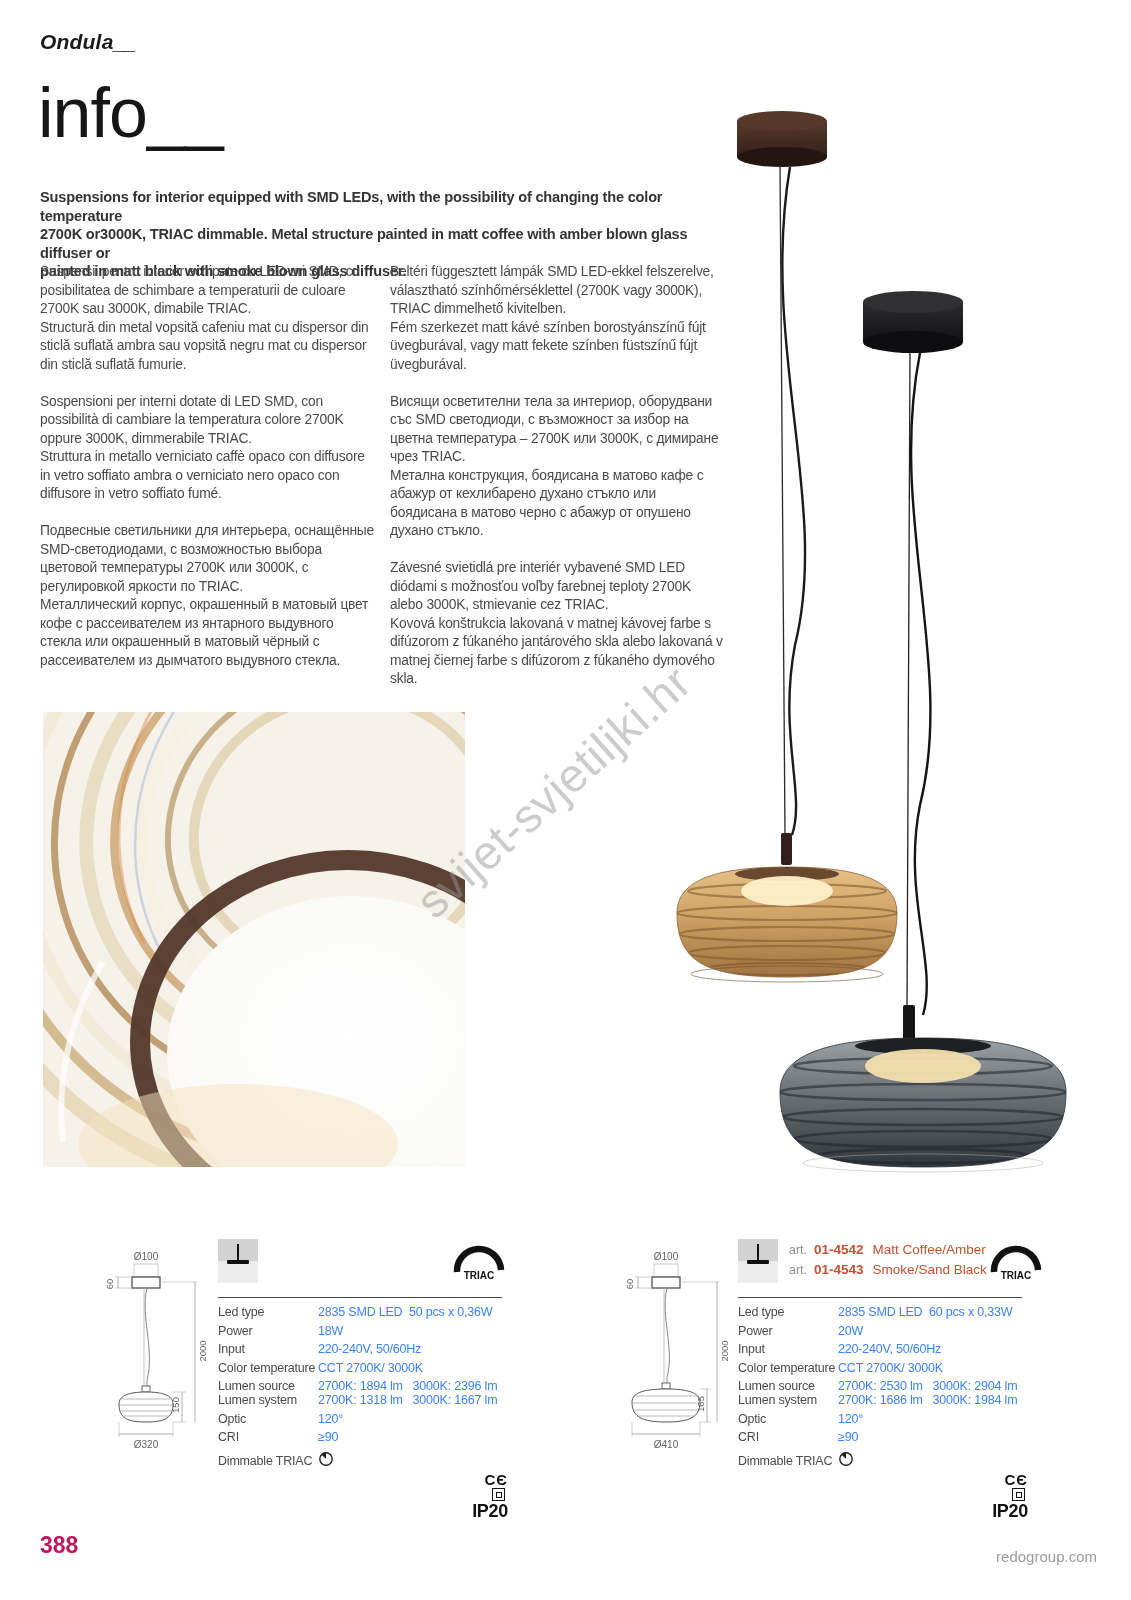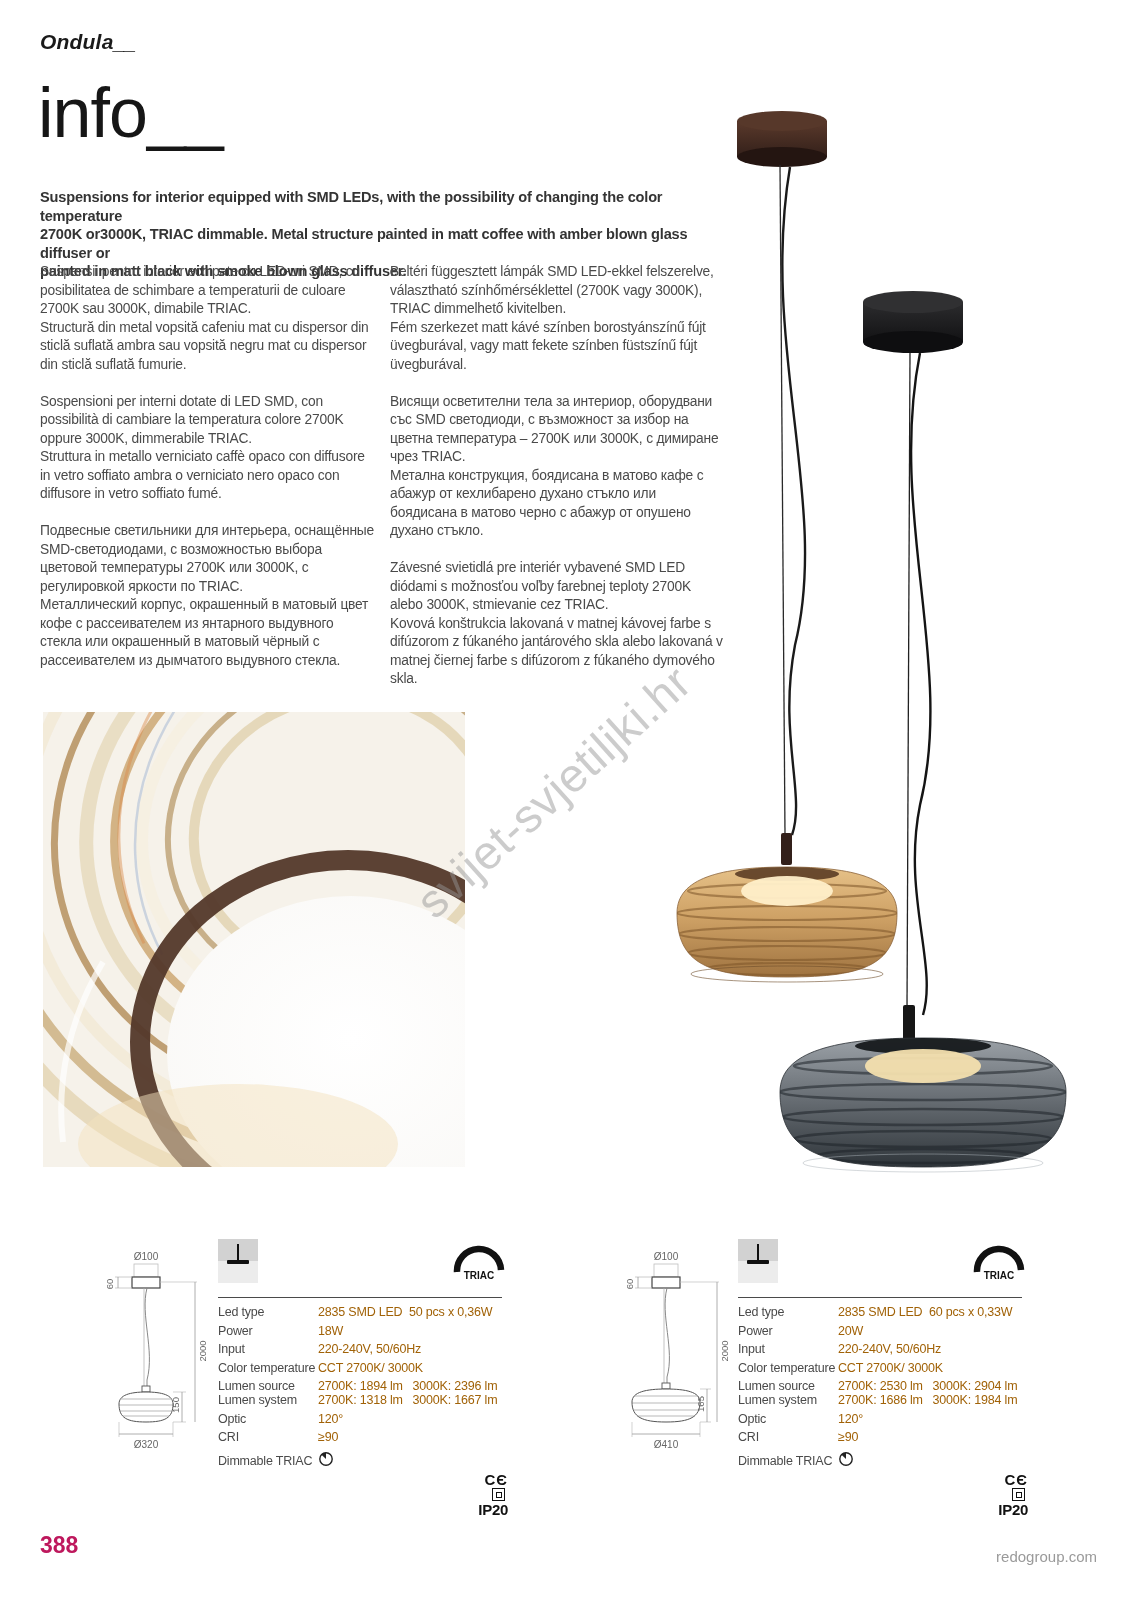--- a/index.html
+++ b/index.html
@@ -49,28 +49,28 @@
   .art-line { font-size:13.5px; line-height:20px; white-space:nowrap; }
   .art-prefix { color:#8f8f8f; font-size:12.5px; margin-right:7px; }
   .art-code { color:#c35230; font-weight:700; margin-right:9px; }
   .art-finish { color:#c35230; }
   .triac-badge { margin-left:auto; width:58px; margin-top:2px; }
   .divider { margin-top:10px; width:284px; border-top:1.6px solid #4a4a4a; }
   .specs { margin-top:7px; }
   .spec-row { display:flex; align-items:baseline; font-size:12.5px; height:18.5px; }
   .spec-row.compact { height:14px; }
   .spec-label { width:100px; flex:none; color:#4a4a4a; letter-spacing:-0.2px; }
-  .spec-value { color:#a16207; white-space:pre-wrap; letter-spacing:-0.2px; }
+  .spec-value { color:#3b82f6; white-space:pre-wrap; letter-spacing:-0.2px; }
   .knob-wrap { position:relative; top:2px; }
   .cert-row { margin-top:4px; display:flex; align-items:flex-end; color:#111;flex-direction:column; }
   .ce-text { font-size:15px; font-weight:700; letter-spacing:1px; }
   .class2-icon { width:13px; height:13px; border:1.7px solid #111; margin:0 3px 0 5px;
                  display:flex; align-items:center; justify-content:center; }
   .class2-icon .inner { width:6px; height:6px; border:1.4px solid #111; }
-  .ip-text { font-size:15px; font-weight:700; letter-spacing:-0.3px; }
+  .ip-text { font-size:18px; font-weight:700; letter-spacing:-0.3px; }
 
   
   .page-number { left:40px; top:1532px; font-size:23px; font-weight:700; color:#be185d; }
   .website { right:34px; top:1548px; font-size:15px; color:#9a9a9a; }
 </style>
 </head>
 <body>
 
 <div class="abs brand">
   <span>Ondula</span><span class="suffix">__</span>
@@ -338,20 +338,28 @@
     <text x="61" y="233" font-size="10" fill="#666" text-anchor="middle">Ø410</text>
   </svg>
 
   <div class="spec-card">
     <div class="art-row">
       <div class="thumb-icon">
         <div class="band"></div>
         <div class="stem"></div>
         <div class="bar"></div>
       </div>
+      <div class="art-list">
+        <div class="art-line">
+          <span class="art-prefix">art.</span><span class="art-code">01-4542</span><span class="art-finish">Matt Coffee/Amber</span>
+        </div>
+        <div class="art-line">
+          <span class="art-prefix">art.</span><span class="art-code">01-4543</span><span class="art-finish">Smoke/Sand Black</span>
+        </div>
+      </div>
       <div class="triac-badge">
         <svg width="58" height="42" viewBox="0 0 58 42">
           <path d="M 7,31 A 22,22 0 1 1 51,29" fill="none" stroke="#111" stroke-width="6.5"></path>
           <text x="29" y="38" font-size="10" font-weight="bold" fill="#111" text-anchor="middle" font-family="Liberation Sans, sans-serif">TRIAC</text>
         </svg>
       </div>
     </div>
     <div class="divider"></div>
     <div class="specs">
       <div class="spec-row">

